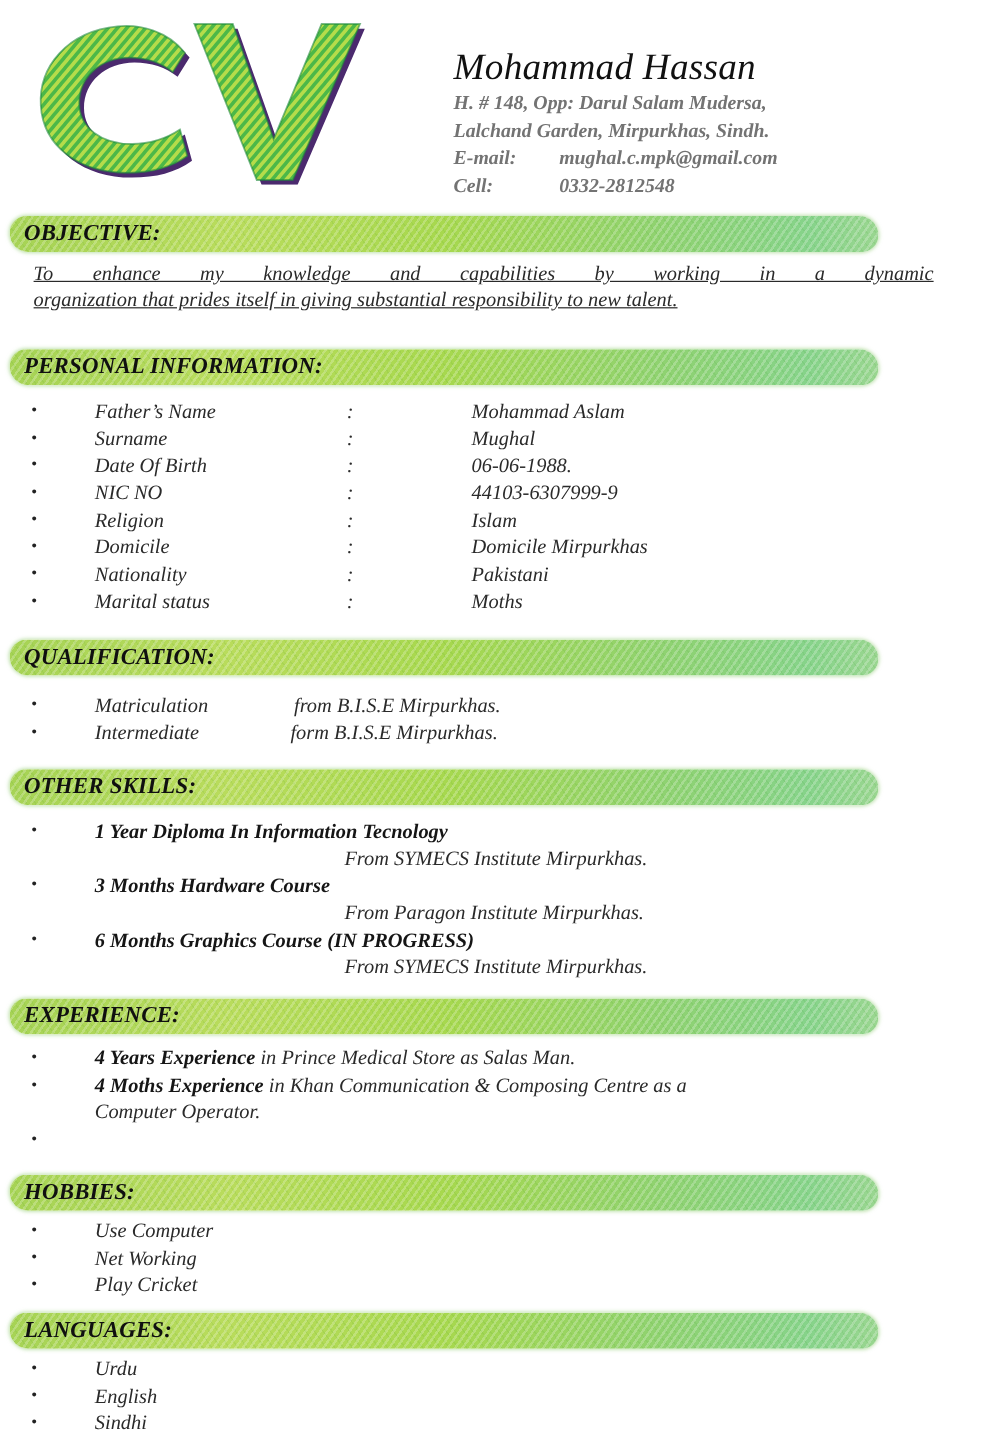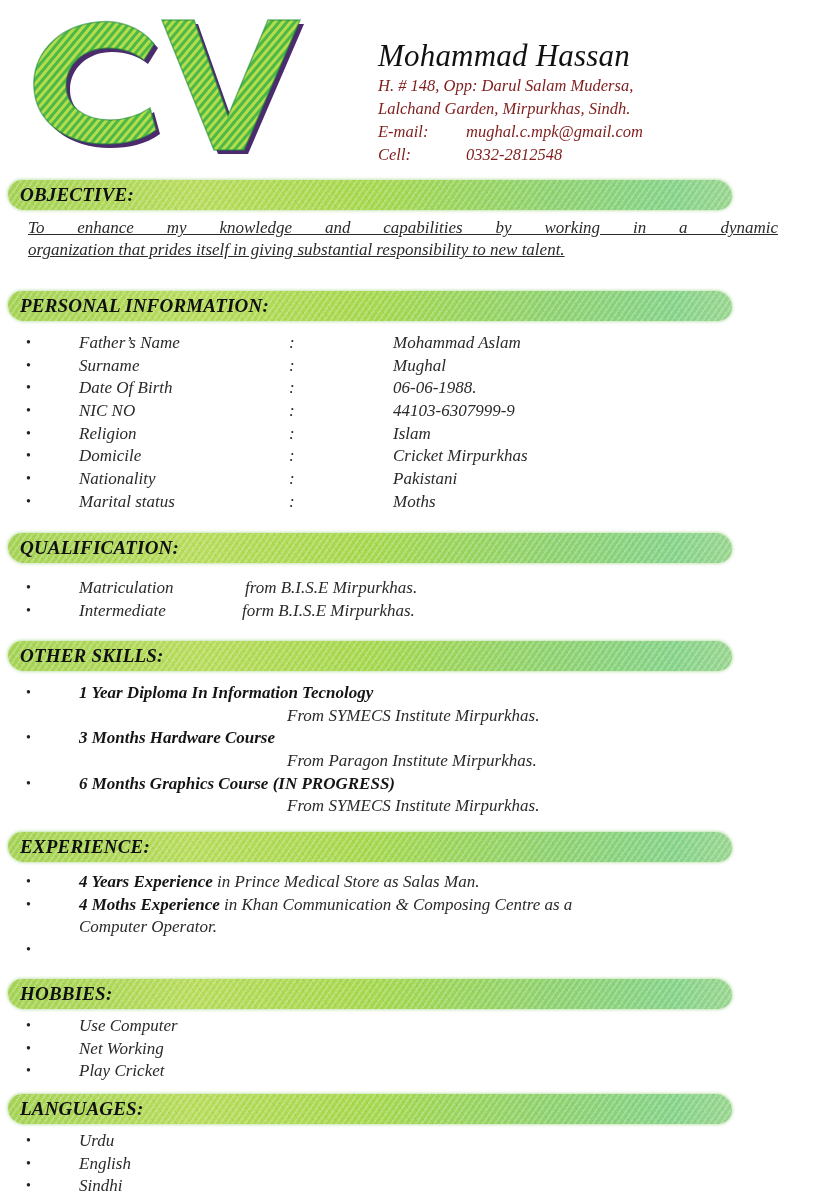--- a/index.html
+++ b/index.html
@@ -13,22 +13,22 @@
       position: absolute; left: 22px; top: 4px; width: 290px; height: 150px;
     }
     .contact {
       position: absolute; left: 378px; top: 14px;
     }
     .name {
       font-style: italic; font-weight: normal; font-size: 31px; line-height: 36px;
       letter-spacing: 0.2px; color: #111; margin-top: 24px;
     }
     .contact .line {
-      font-style: italic; font-weight: normal; font-size: 16.5px; line-height: 23px;
-      color: #7f1d1d; white-space: pre;
+      font-style: italic; font-weight: bold; font-size: 16.5px; line-height: 23px;
+      color: #737373; white-space: pre;
     }
     .contact .line .lbl { display: inline-block; width: 88px; }
 
     
     .bar {
       position: absolute; left: 8px; width: 724px; height: 30px;
       border-radius: 14px 16px 14px 16px;
       background:
         repeating-linear-gradient(125deg, rgba(255,255,255,0.22) 0 2px, rgba(255,255,255,0) 2px 5px),
         repeating-linear-gradient(55deg, rgba(60,150,40,0.10) 0 1px, rgba(0,0,0,0) 1px 6px),
@@ -134,21 +134,21 @@
   <div class="row">
       <span class="bullet">•</span>
       <span class="k">Religion</span>
       <span class="c">:</span>
       <span class="v">Islam</span>
     </div>
   <div class="row">
       <span class="bullet">•</span>
       <span class="k">Domicile</span>
       <span class="c">:</span>
-      <span class="v">Cricket Mirpurkhas</span>
+      <span class="v">Domicile Mirpurkhas</span>
     </div>
   <div class="row">
       <span class="bullet">•</span>
       <span class="k">Nationality</span>
       <span class="c">:</span>
       <span class="v">Pakistani</span>
     </div>
   <div class="row">
       <span class="bullet">•</span>
       <span class="k">Marital status</span>

